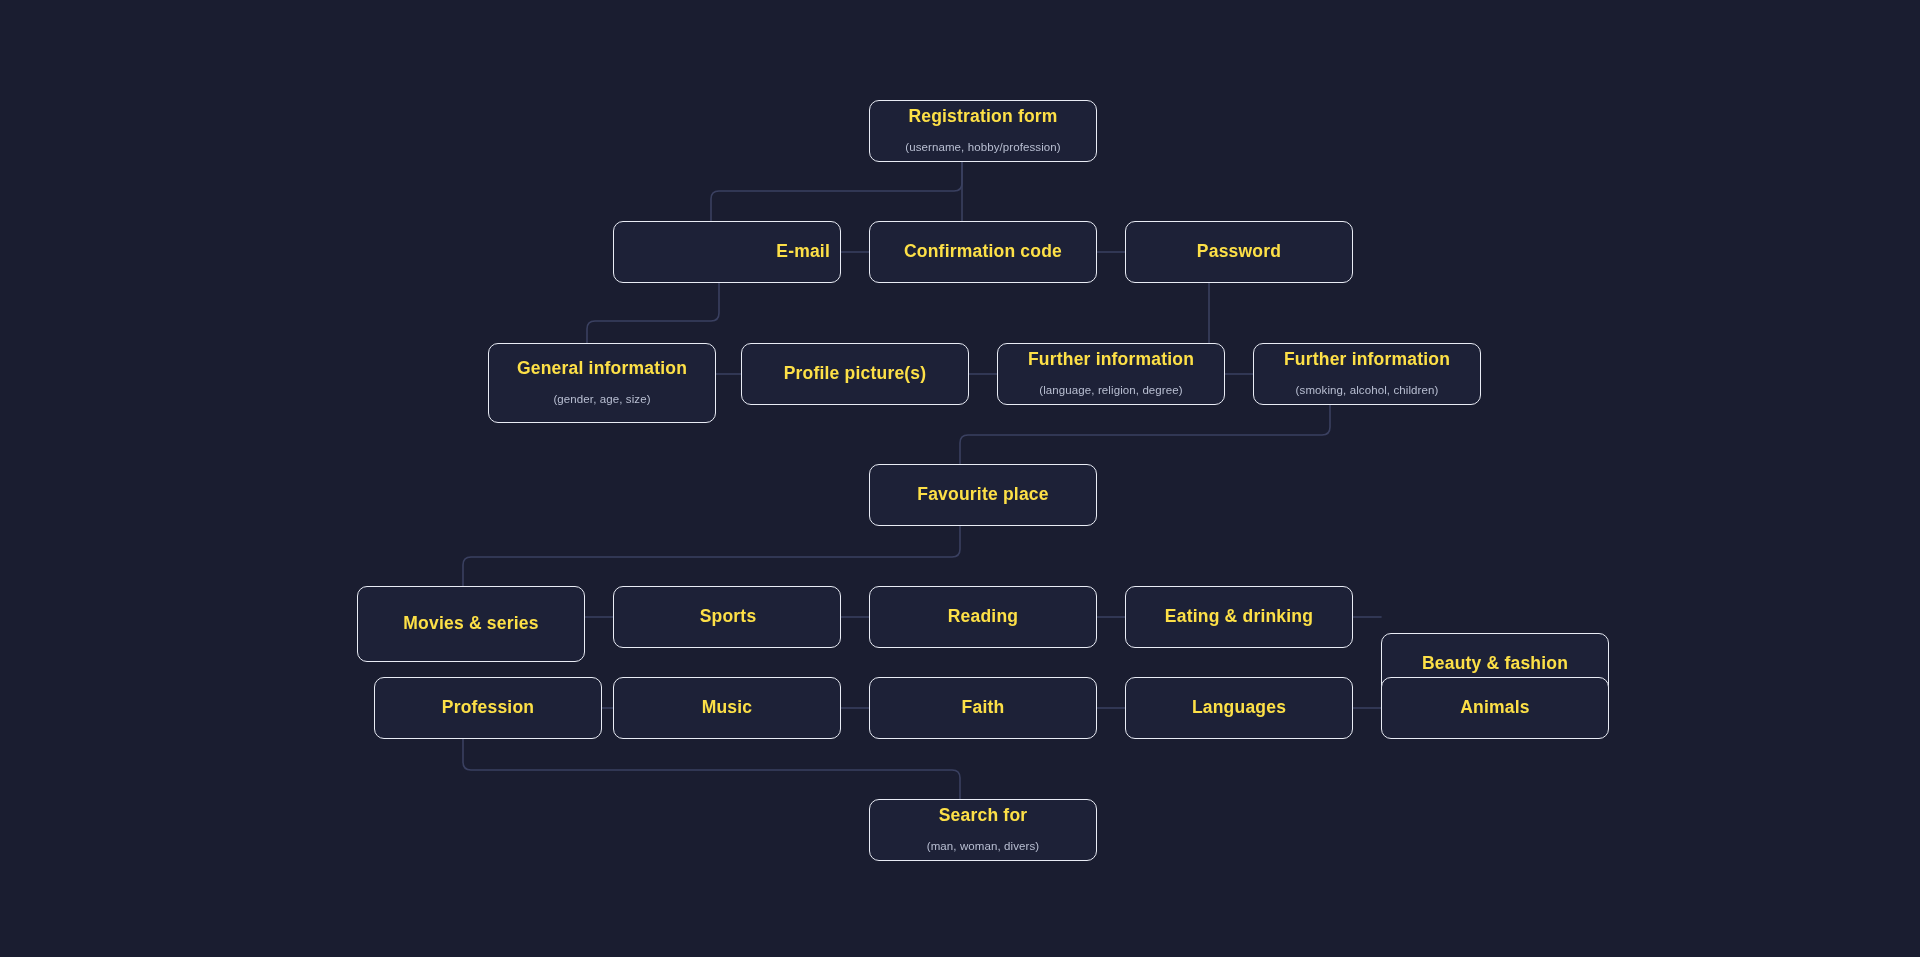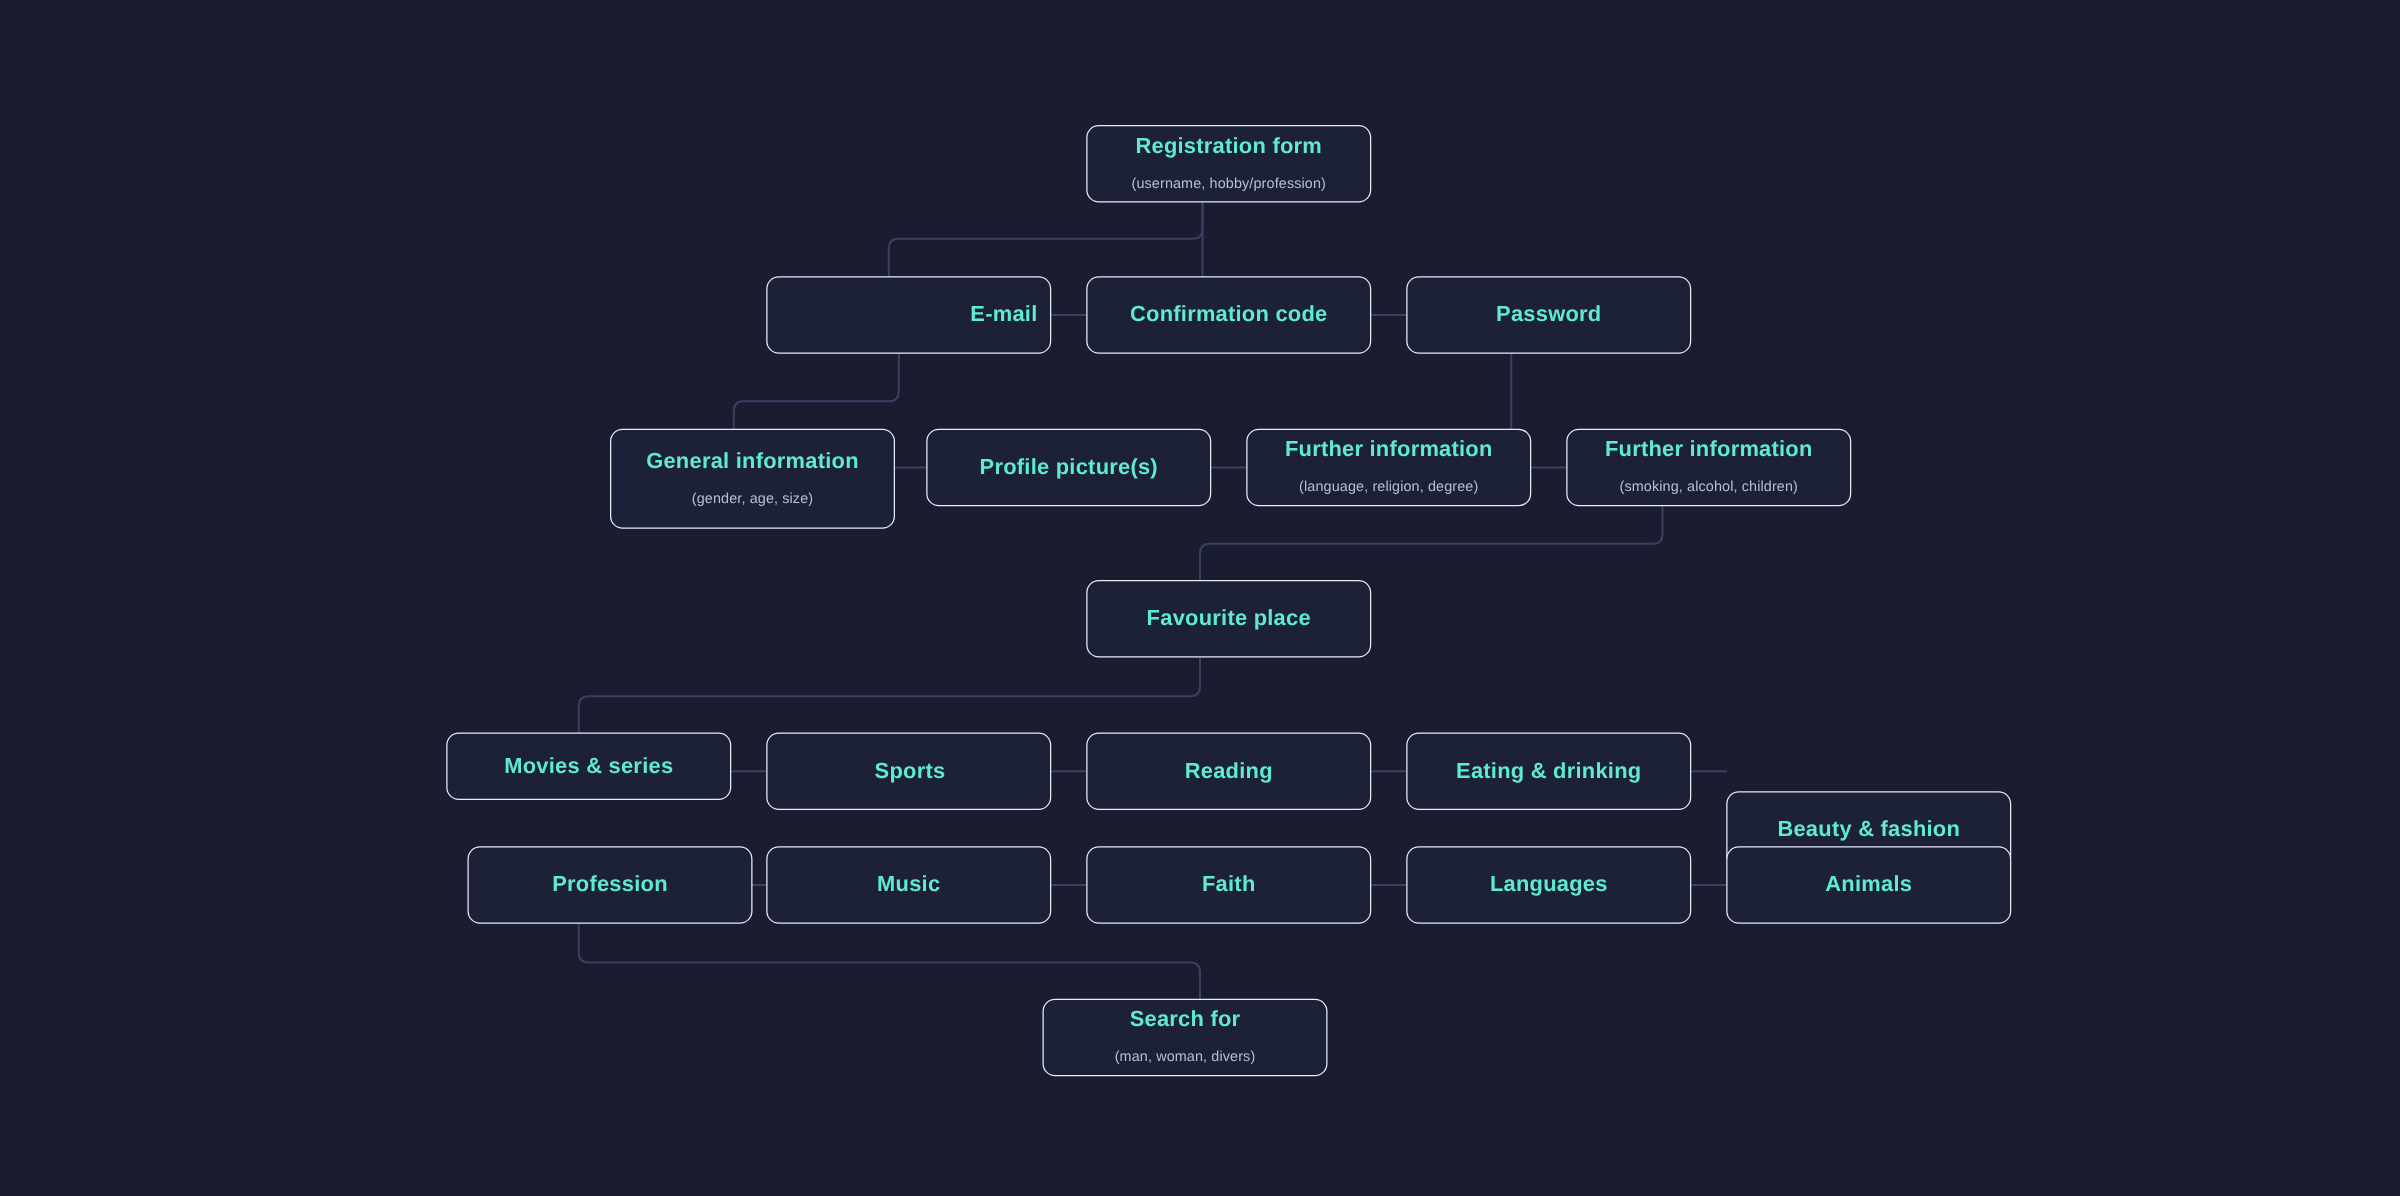--- a/index.html
+++ b/index.html
@@ -39,21 +39,21 @@
     align-items: center;
     justify-content: center;
     background: #1d2137;
     border: 1.6px solid #e9ecf5;
     border-radius: 10px;
     text-align: center;
     padding: 4px 10px;
   }
 
   .node .title {
-    color: #5eead4;
+    color: #fde047;
     font-size: 17.5px;
     font-weight: bold;
     letter-spacing: 0.2px;
     line-height: 1.25;
     white-space: nowrap;
   }
 
   .node .subtitle {
     color: #b9bfd2;
     font-size: 11.5px;
@@ -118,21 +118,21 @@
       <div class="title">Further information</div>
       <div class="subtitle">(language, religion, degree)</div>
     </div>
     <div class="node has-sub" style="left: 1253px; top: 343px; width: 228px; height: 62px;">
       <div class="title">Further information</div>
       <div class="subtitle">(smoking, alcohol, children)</div>
     </div>
     <div class="node" style="left: 869px; top: 464px; width: 228px; height: 62px;">
       <div class="title">Favourite place</div>
     </div>
-    <div class="node" style="left: 357px; top: 586px; width: 228px; height: 54px;">
+    <div class="node" style="left: 357px; top: 586px; width: 228px; height: 76px;">
       <div class="title">Movies &amp; series</div>
     </div>
     <div class="node" style="left: 613px; top: 586px; width: 228px; height: 62px; padding-left: 12px;">
       <div class="title">Sports</div>
     </div>
     <div class="node" style="left: 869px; top: 586px; width: 228px; height: 62px;">
       <div class="title">Reading</div>
     </div>
     <div class="node" style="left: 1125px; top: 586px; width: 228px; height: 62px;">
       <div class="title">Eating &amp; drinking</div>
@@ -148,17 +148,17 @@
     </div>
     <div class="node" style="left: 869px; top: 677px; width: 228px; height: 62px;">
       <div class="title">Faith</div>
     </div>
     <div class="node" style="left: 1381px; top: 677px; width: 228px; height: 62px;">
       <div class="title">Animals</div>
     </div>
     <div class="node" style="left: 1125px; top: 677px; width: 228px; height: 62px;">
       <div class="title">Languages</div>
     </div>
-    <div class="node has-sub" style="left: 834px; top: 799px; width: 228px; height: 62px; text-align: center;">
+    <div class="node has-sub" style="left: 869px; top: 799px; width: 228px; height: 62px; text-align: center;">
       <div class="title">Search for</div>
       <div class="subtitle">(man, woman, divers)</div>
     </div>
   </div>
 
 </body></html>

